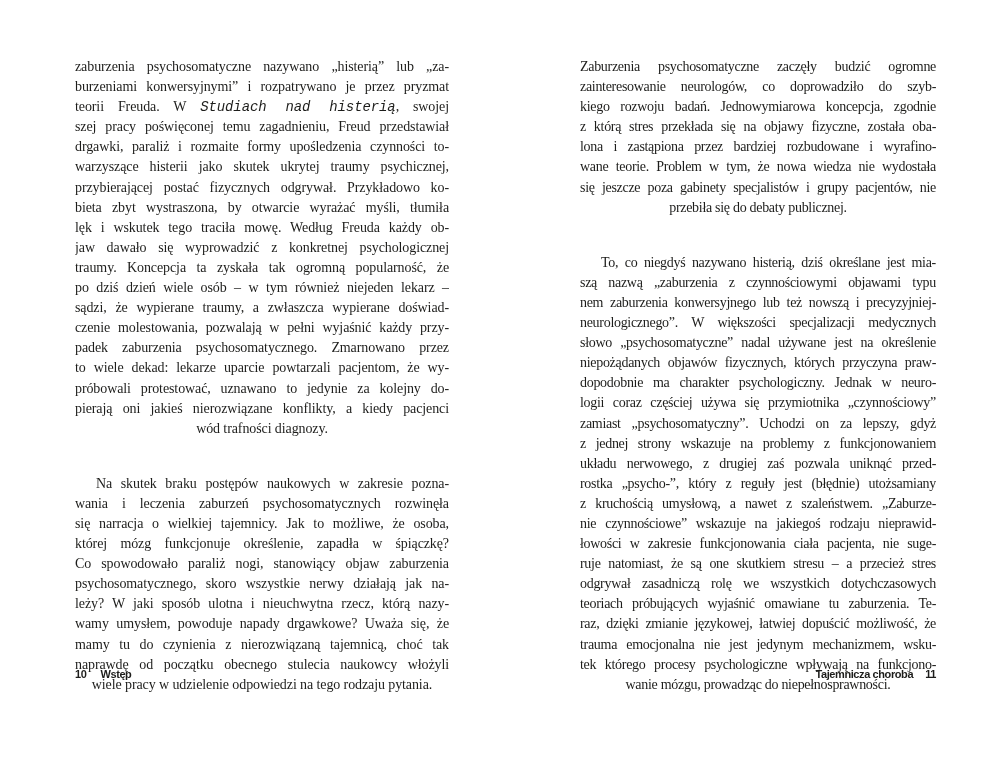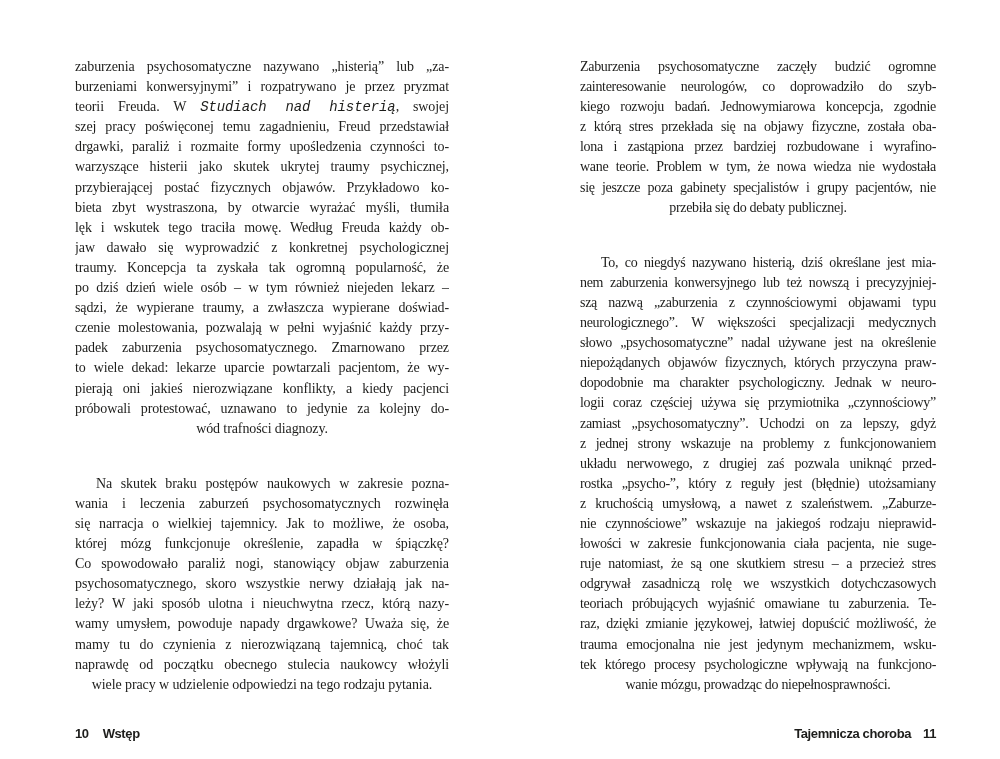--- a/index.html
+++ b/index.html
@@ -47,26 +47,26 @@
   .line.indent {
     text-indent: 21px;
     margin-top: 35px;
   }
   .italic {
     font-style: italic;
     font-family: Liberation Mono, monospace;
   }
   .page-footer {
     position: absolute;
-    top: 726px;
+    top: 668px;
     display: flex;
     align-items: baseline;
     font-family: "Liberation Sans", "DejaVu Sans", sans-serif;
     font-weight: 700;
-    font-size: 13px;
+    font-size: 11px;
     letter-spacing: -0.4px;
     color: #1d1d1b;
   }
   .footer-left {
     left: 75px;
     gap: 14px;
   }
   .footer-right {
     left: 580px;
     width: 356px;
@@ -80,32 +80,32 @@
 <div class="spread">
 
   <section class="page page-left">
     <div class="text-column" id="col-0">
         <div class="line justify">zaburzenia psychosomatyczne nazywano „histerią” lub „za-</div>
         <div class="line justify">burzeniami konwersyjnymi” i rozpatrywano je przez pryzmat</div>
         <div class="line justify">teorii Freuda. W <span class="italic">Studiach nad histerią</span>, swojej najsłynniej-</div>
         <div class="line justify">szej pracy poświęconej temu zagadnieniu, Freud przedstawiał</div>
         <div class="line justify">drgawki, paraliż i rozmaite formy upośledzenia czynności to-</div>
         <div class="line justify">warzyszące histerii jako skutek ukrytej traumy psychicznej,</div>
-        <div class="line justify">przybierającej postać fizycznych objawów. Przykładowo ko-</div>
+        <div class="line justify">przybierającej postać fizycznych odgrywał. Przykładowo ko-</div>
         <div class="line justify">bieta zbyt wystraszona, by otwarcie wyrażać myśli, tłumiła</div>
         <div class="line justify">lęk i wskutek tego traciła mowę. Według Freuda każdy ob-</div>
         <div class="line justify">jaw dawało się wyprowadzić z konkretnej psychologicznej</div>
         <div class="line justify">traumy. Koncepcja ta zyskała tak ogromną popularność, że</div>
         <div class="line justify">po dziś dzień wiele osób – w tym również niejeden lekarz –</div>
         <div class="line justify">sądzi, że wypierane traumy, a zwłaszcza wypierane doświad-</div>
         <div class="line justify">czenie molestowania, pozwalają w pełni wyjaśnić każdy przy-</div>
         <div class="line justify">padek zaburzenia psychosomatycznego. Zmarnowano przez</div>
         <div class="line justify">to wiele dekad: lekarze uparcie powtarzali pacjentom, że wy-</div>
+        <div class="line justify">próbowali protestować, uznawano to jedynie za kolejny do-</div>
         <div class="line justify">pierają oni jakieś nierozwiązane konflikty, a kiedy pacjenci</div>
-        <div class="line justify">próbowali protestować, uznawano to jedynie za kolejny do-</div>
         <div class="line">wód trafności diagnozy.</div>
         <div class="line justify indent">Na skutek braku postępów naukowych w zakresie pozna-</div>
         <div class="line justify">wania i leczenia zaburzeń psychosomatycznych rozwinęła</div>
         <div class="line justify">się narracja o wielkiej tajemnicy. Jak to możliwe, że osoba,</div>
         <div class="line justify">której mózg funkcjonuje określenie, zapadła w śpiączkę?</div>
         <div class="line justify">Co spowodowało paraliż nogi, stanowiący objaw zaburzenia</div>
         <div class="line justify">psychosomatycznego, skoro wszystkie nerwy działają jak na-</div>
         <div class="line justify">leży? W jaki sposób ulotna i nieuchwytna rzecz, którą nazy-</div>
         <div class="line justify">wamy umysłem, powoduje napady drgawkowe? Uważa się, że</div>
         <div class="line justify">mamy tu do czynienia z nierozwiązaną tajemnicą, choć tak</div>
@@ -122,22 +122,22 @@
     <div class="text-column" id="col-1">
         <div class="line justify">Zaburzenia psychosomatyczne zaczęły budzić ogromne</div>
         <div class="line justify">zainteresowanie neurologów, co doprowadziło do szyb-</div>
         <div class="line justify">kiego rozwoju badań. Jednowymiarowa koncepcja, zgodnie</div>
         <div class="line justify">z którą stres przekłada się na objawy fizyczne, została oba-</div>
         <div class="line justify">lona i zastąpiona przez bardziej rozbudowane i wyrafino-</div>
         <div class="line justify">wane teorie. Problem w tym, że nowa wiedza nie wydostała</div>
         <div class="line justify">się jeszcze poza gabinety specjalistów i grupy pacjentów, nie</div>
         <div class="line">przebiła się do debaty publicznej.</div>
         <div class="line justify indent">To, co niegdyś nazywano histerią, dziś określane jest mia-</div>
+        <div class="line justify">szą nazwą „zaburzenia z czynnościowymi objawami typu</div>
         <div class="line justify">nem zaburzenia konwersyjnego lub też nowszą i precyzyjniej-</div>
-        <div class="line justify">szą nazwą „zaburzenia z czynnościowymi objawami typu</div>
         <div class="line justify">neurologicznego”. W większości specjalizacji medycznych</div>
         <div class="line justify">słowo „psychosomatyczne” nadal używane jest na określenie</div>
         <div class="line justify">niepożądanych objawów fizycznych, których przyczyna praw-</div>
         <div class="line justify">dopodobnie ma charakter psychologiczny. Jednak w neuro-</div>
         <div class="line justify">logii coraz częściej używa się przymiotnika „czynnościowy”</div>
         <div class="line justify">zamiast „psychosomatyczny”. Uchodzi on za lepszy, gdyż</div>
         <div class="line justify">z jednej strony wskazuje na problemy z funkcjonowaniem</div>
         <div class="line justify">układu nerwowego, z drugiej zaś pozwala uniknąć przed-</div>
         <div class="line justify">rostka „psycho-”, który z reguły jest (błędnie) utożsamiany</div>
         <div class="line justify">z kruchością umysłową, a nawet z szaleństwem. „Zaburze-</div>

